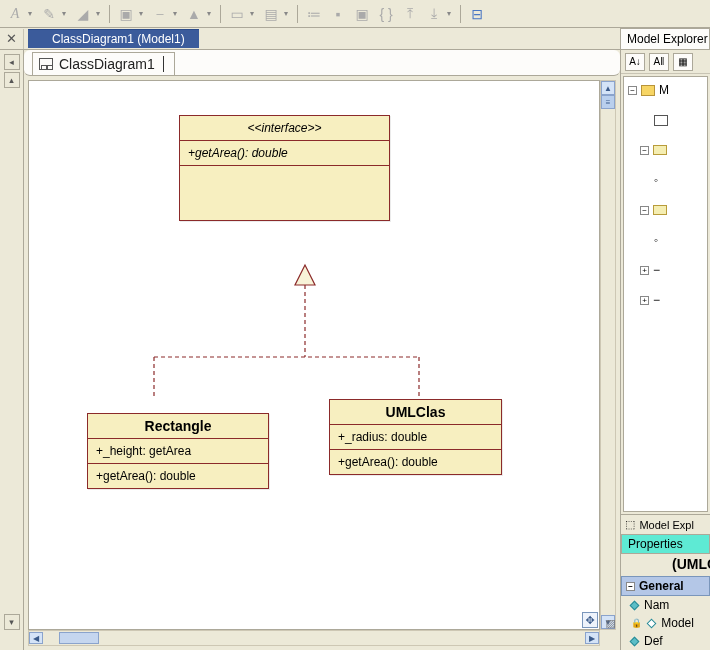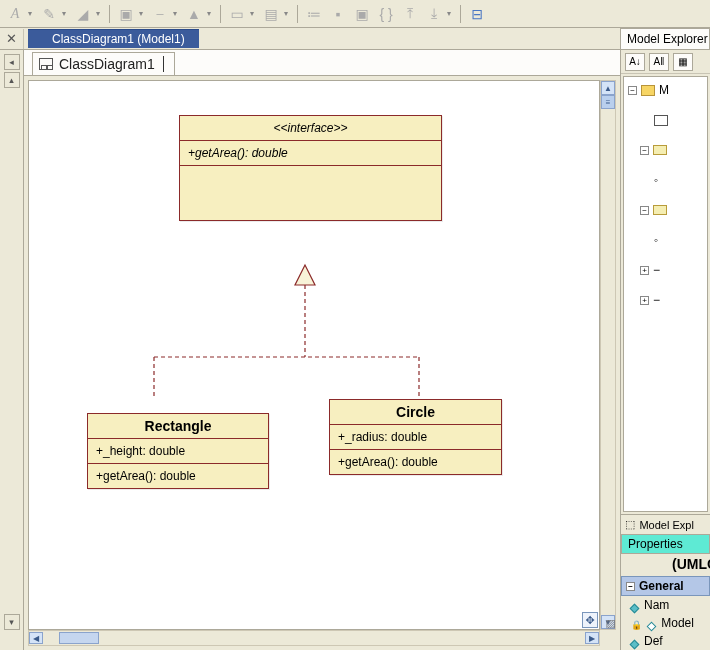--- a/index.html
+++ b/index.html
@@ -132,20 +132,21 @@
 }
 
 
 .diag-tab-row {
   height: 26px;
   background: #fdfcfa;
   border-bottom: 1px solid #aca899;
   display: flex;
   align-items: flex-end;
   padding-left: 8px;
+  border-radius: 6px;
 }
 .diag-tab {
   background: #fdfcfa;
   border: 1px solid #aca899;
   border-bottom: none;
   padding: 3px 10px 3px 6px;
   display: flex;
   align-items: center;
   gap: 6px;
   font-size: 14px;
@@ -387,21 +388,21 @@
   border: 1px solid #7a96bb;
   padding: 2px 4px;
   font-size: 12px;
   font-weight: bold;
   display: flex;
   align-items: center;
   gap: 4px;
 }
 .prop-row {
   display: flex;
-  align-items: flex-end;
+  align-items: center;
   gap: 6px;
   padding: 2px 10px;
   font-size: 12px;
   height: 18px;
   white-space: nowrap;
   overflow: hidden;
 }
 .dia { width: 7px; height: 7px; transform: rotate(45deg); }
 .dia.cyan { background: #5bbec7; border: 1px solid #2a8a94; }
 .dia.locked { background: #fff; border: 1px solid #2a8a94; }
@@ -471,41 +472,41 @@
       <div class="diag-tab">
         <span class="diag-icon"></span>
         <span>ClassDiagram1</span>
         <span style="border-left:1px solid #333;height:16px;margin-left:2px"></span>
       </div>
     </div>
 
     <div class="canvas-wrap">
       <div class="canvas">
 
-        <div class="classifier" style="left:150px;top:34px;width:263px;">
+        <div class="classifier" style="left:150px;top:34px;width:211px;">
           <div class="cls-head">
             <div class="stereo">&lt;&lt;interface&gt;&gt;</div>
           </div>
           <div class="compartment ops-italic">+getArea(): double</div>
           <div class="compartment last" style="height:54px"></div>
         </div>
 
         <div class="classifier" style="left:58px;top:332px;width:182px;">
           <div class="cls-head">
             <div class="cname plain">Rectangle</div>
           </div>
           <div class="compartment attrs">
-            <div>+_height: double</div>
+            <div>+_height: getArea</div>
           </div>
           <div class="compartment ops-plain last">+getArea(): double</div>
         </div>
 
         <div class="classifier" style="left:300px;top:318px;width:173px;">
           <div class="cls-head">
-            <div class="cname plain">Circle</div>
+            <div class="cname plain">UMLClas</div>
           </div>
           <div class="compartment attrs">+_radius: double</div>
           <div class="compartment ops-plain last">+getArea(): double</div>
         </div>
 
         <svg class="rel">
           <polygon points="276,184 266,204 286,204" fill="#f8f3d8" stroke="#8b2a2a" stroke-width="1.2"></polygon>
           <line x1="276" y1="204" x2="276" y2="276" stroke="#8b2a2a" stroke-width="1.2" stroke-dasharray="4 3"></line>
           <line x1="125" y1="276" x2="390" y2="276" stroke="#8b2a2a" stroke-width="1.2" stroke-dasharray="4 3"></line>
           <line x1="125" y1="276" x2="125" y2="318" stroke="#8b2a2a" stroke-width="1.2" stroke-dasharray="4 3"></line>

